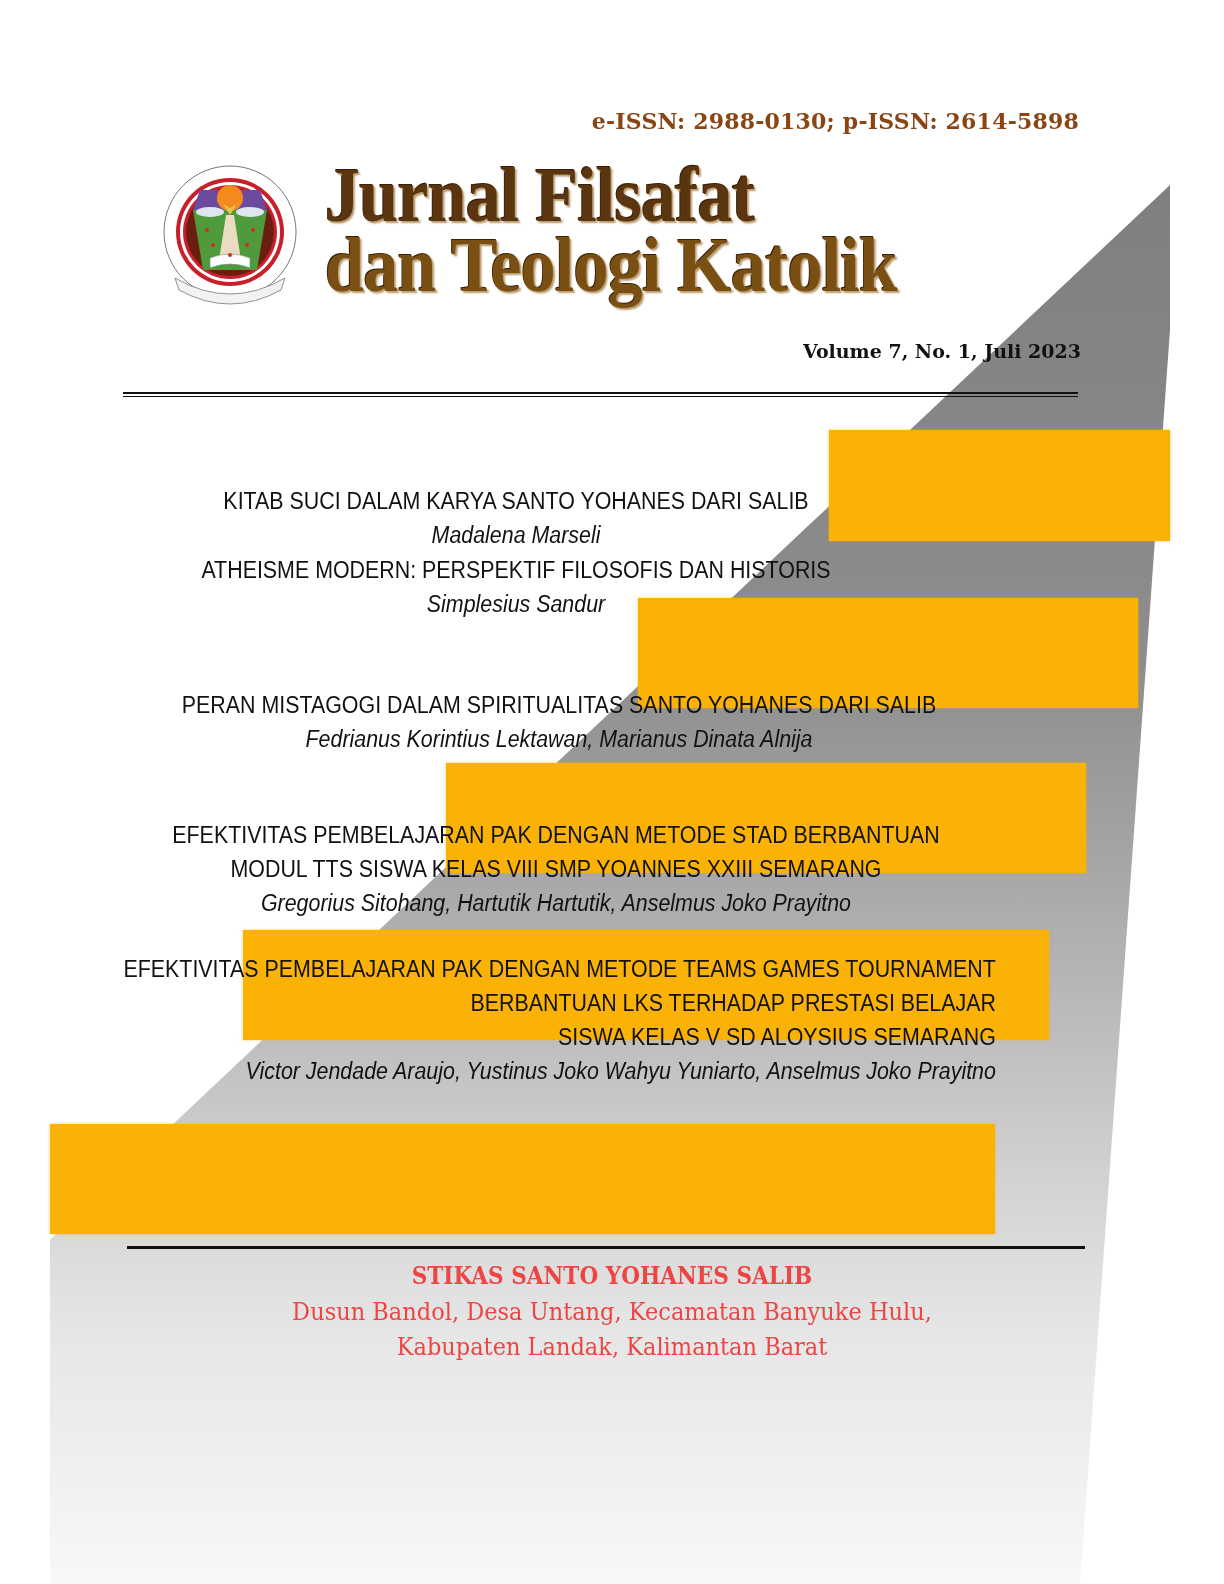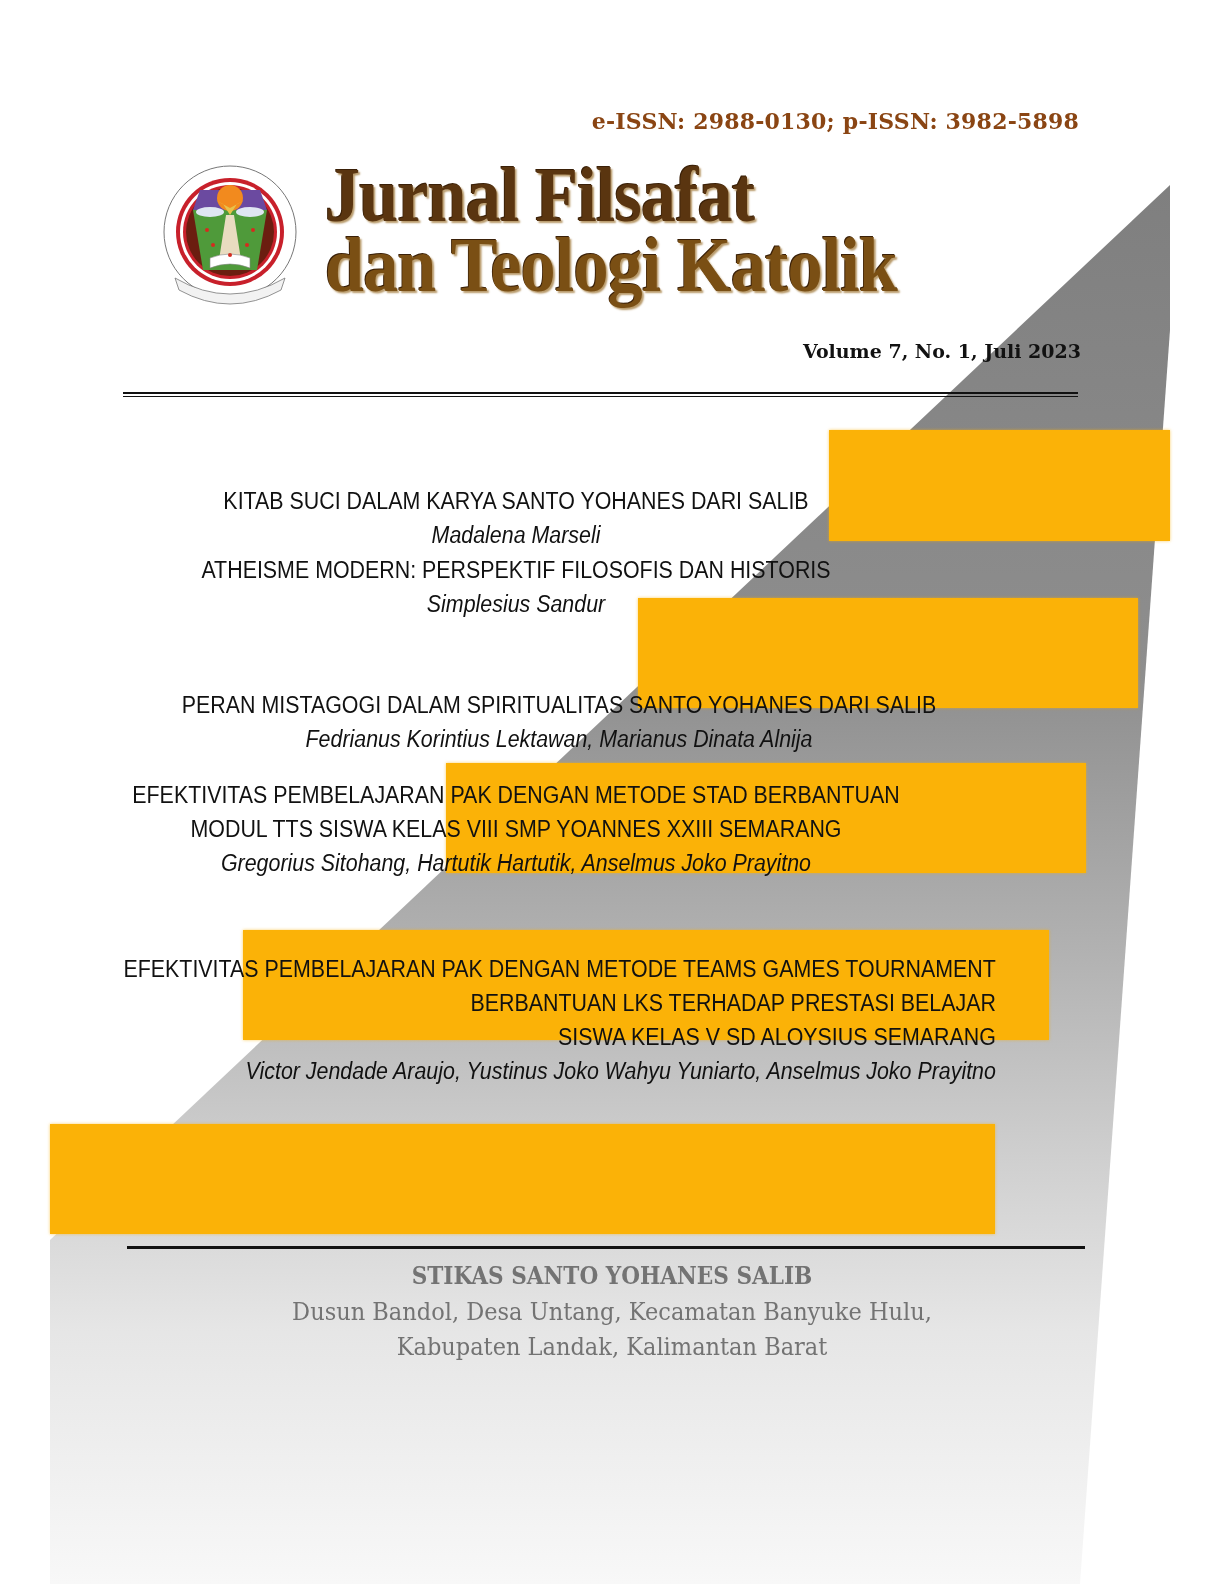--- a/index.html
+++ b/index.html
@@ -35,21 +35,21 @@
     .atitle {
       font-family: "Liberation Sans", sans-serif; font-size: 23px; line-height: 34px; color: #111;
       transform: scaleX(0.93); transform-origin: center;
     }
     .aauthors {
       font-family: "Liberation Sans", sans-serif; font-style: italic; font-size: 23px; line-height: 34px; color: #111;
       transform: scaleX(0.93); transform-origin: center;
     }
     .publisher {
       position: absolute; left: 0; width: 1224px; top: 1258px; z-index: 3; text-align: center;
-      font-family: "DejaVu Serif", serif; color: #737373;
+      font-family: "DejaVu Serif", serif; color: #ef4444;
     }
     .pub-name { font-weight: bold; font-size: 24px; line-height: 36px; transform: scaleX(0.9); }
     .pub-addr { font-size: 25px; line-height: 35px; transform: scaleX(0.9); }
   </style>
 </head>
 <body>
 
 <svg id="band" viewBox="0 0 1224 1584" preserveAspectRatio="none">
   <defs>
     <linearGradient id="bandGrad" x1="0" y1="0" x2="0" y2="1">
@@ -63,21 +63,21 @@
   </defs>
   <polygon points="1170,185 1170,330 1080,1584 50,1584 50,1240" fill="url(#bandGrad)"></polygon>
 </svg>
 
 <div class="ob" style="left:829px; top:430px; width:341px; height:111px;"></div>
 <div class="ob" style="left:638px; top:598px; width:500px; height:110px;"></div>
 <div class="ob" style="left:446px; top:763px; width:640px; height:110px;"></div>
 <div class="ob" style="left:243px; top:930px; width:806px; height:110px;"></div>
 <div class="ob" style="left:50px; top:1124px; width:945px; height:110px;"></div>
 
-<div class="issn">e-ISSN: 2988-0130; p-ISSN: 3982-5898</div>
+<div class="issn">e-ISSN: 2988-0130; p-ISSN: 2614-5898</div>
 
 <div class="logo">
   <svg width="150" height="150" viewBox="0 0 150 150">
     <circle cx="75" cy="72" r="66" fill="#ffffff" stroke="#777" stroke-width="1"></circle>
     <circle cx="75" cy="72" r="54" fill="#c8202b"></circle>
     <circle cx="75" cy="72" r="50" fill="#ffffff"></circle>
     <circle cx="75" cy="72" r="47" fill="#c8202b"></circle>
     <circle cx="75" cy="72" r="44" fill="#6b1d10"></circle>
     <polygon points="38,50 112,50 102,110 48,110" fill="#4f9a3a"></polygon>
     <polygon points="45,30 105,30 112,50 38,50" fill="#6b4aa0"></polygon>
@@ -114,21 +114,21 @@
 <div class="article" style="top:553px; z-index:3;">
   <div class="atitle">ATHEISME MODERN: PERSPEKTIF FILOSOFIS DAN HISTORIS</div>
   <div class="aauthors">Simplesius Sandur</div>
 </div>
 
 <div class="article" style="top:688px; z-index:3;margin-left:43px;">
   <div class="atitle">PERAN MISTAGOGI DALAM SPIRITUALITAS SANTO YOHANES DARI SALIB</div>
   <div class="aauthors">Fedrianus Korintius Lektawan, Marianus Dinata Alnija</div>
 </div>
 
-<div class="article" style="top:778px; z-index:3;">
+<div class="article" style="top:818px; z-index:3;margin-left:40px;">
   <div class="atitle">EFEKTIVITAS PEMBELAJARAN PAK DENGAN METODE STAD BERBANTUAN</div>
   <div class="atitle">MODUL TTS SISWA KELAS VIII SMP YOANNES XXIII SEMARANG</div>
   <div class="aauthors">Gregorius Sitohang, Hartutik Hartutik, Anselmus Joko Prayitno</div>
 </div>
 
 <div class="article" style="top:952px; z-index:3;text-align:right;">
   <div class="atitle">EFEKTIVITAS PEMBELAJARAN PAK DENGAN METODE TEAMS GAMES TOURNAMENT</div>
   <div class="atitle">BERBANTUAN LKS TERHADAP PRESTASI BELAJAR</div>
   <div class="atitle">SISWA KELAS V SD ALOYSIUS SEMARANG</div>
   <div class="aauthors">Victor Jendade Araujo, Yustinus Joko Wahyu Yuniarto, Anselmus Joko Prayitno</div>

